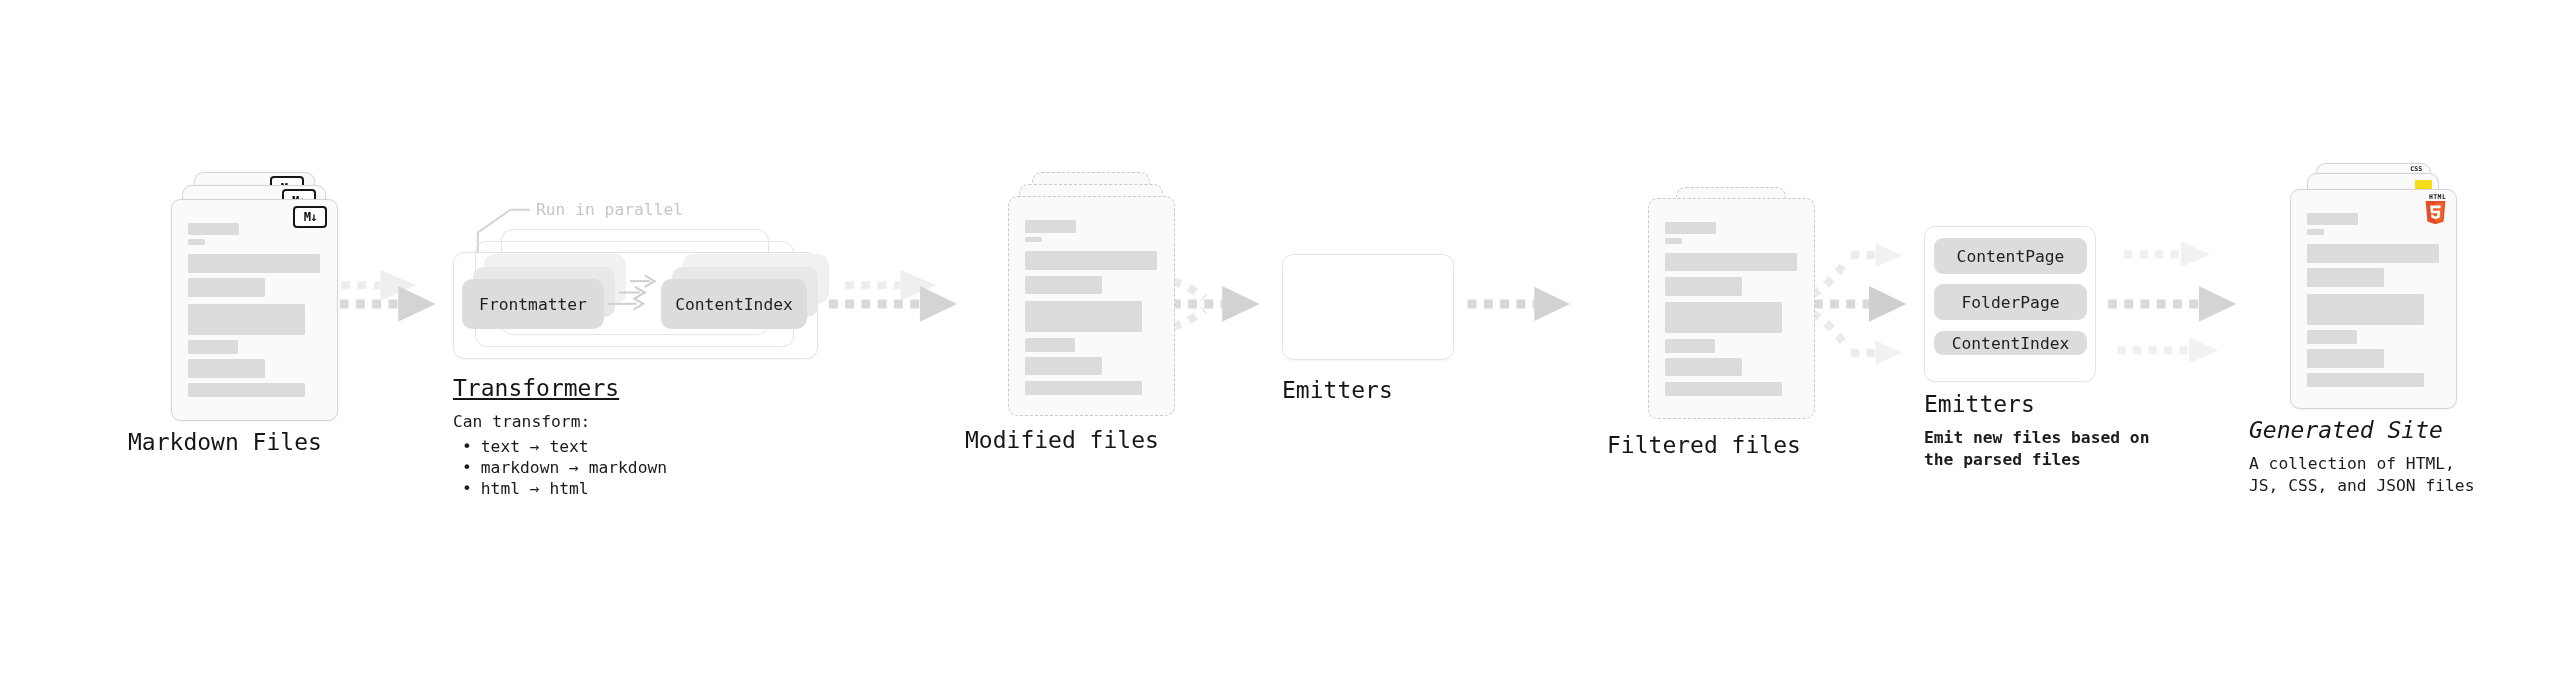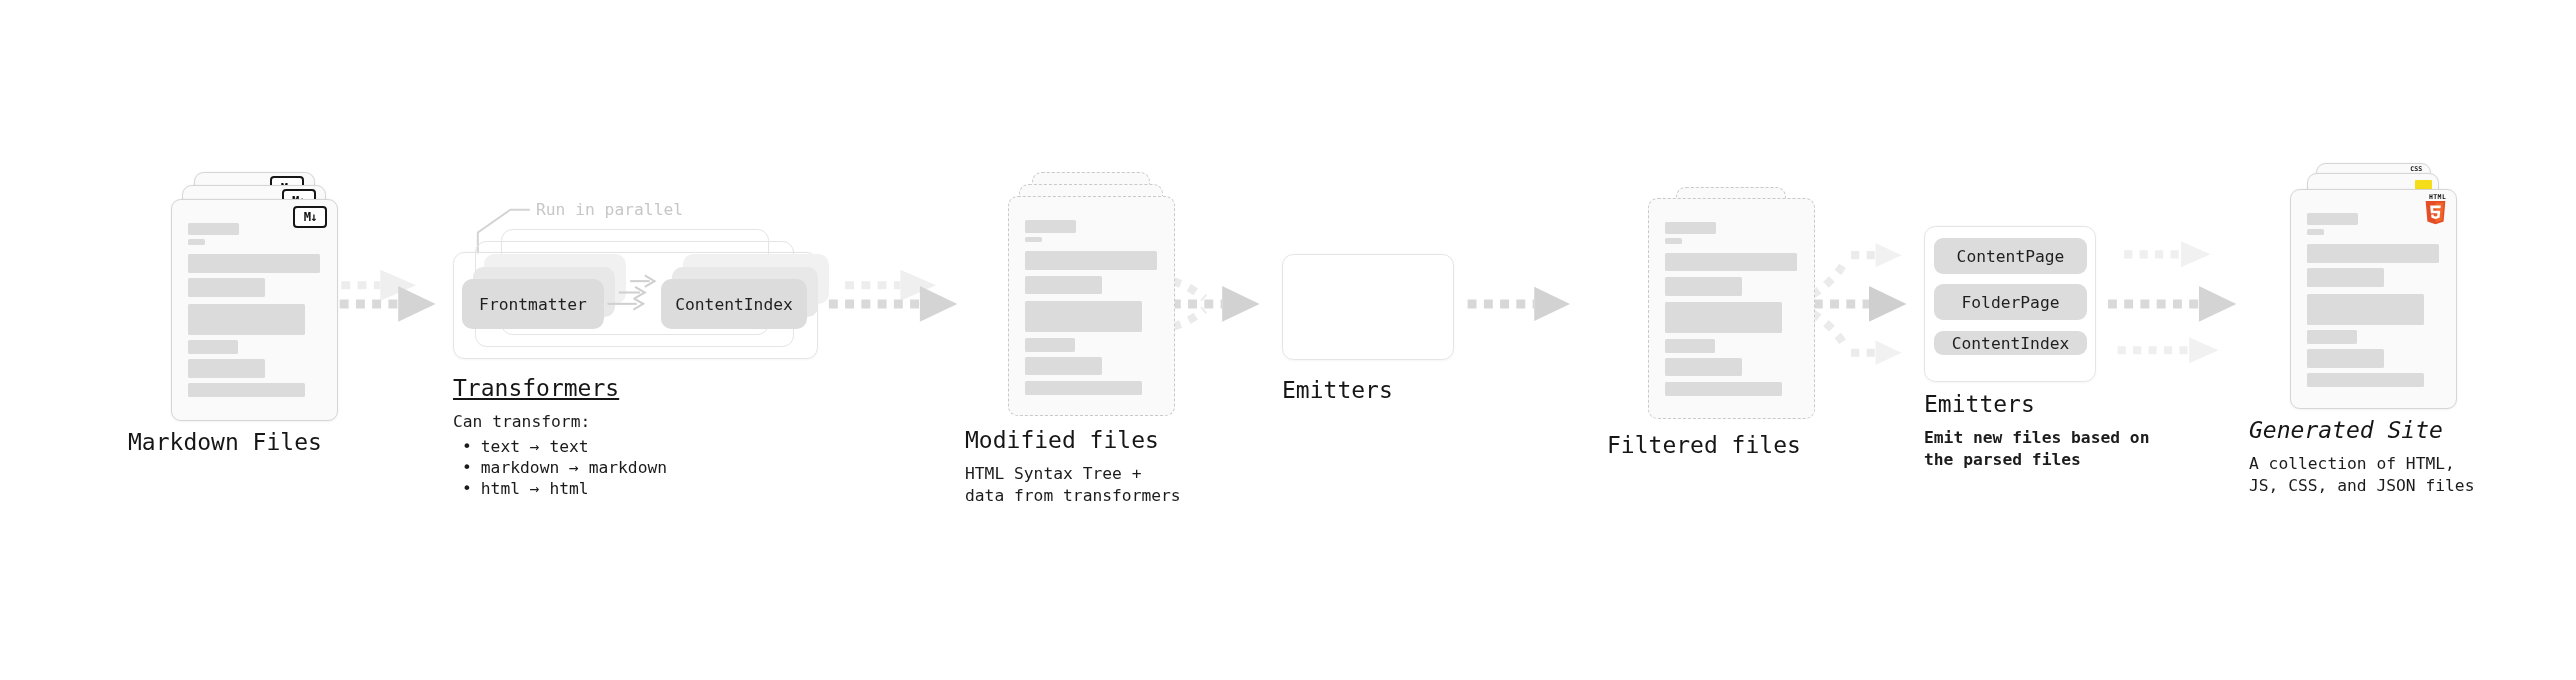--- a/index.html
+++ b/index.html
@@ -210,22 +210,20 @@
           <div class="bar" style="width: 132px; height: 18.7px; margin-bottom: 5.7px; background: rgb(219, 219, 219);"></div>
           <div class="bar" style="width: 77px; height: 18.7px; margin-bottom: 6.5px; background: rgb(219, 219, 219);"></div>
           <div class="bar" style="width: 117px; height: 31px; margin-bottom: 5.7px; background: rgb(219, 219, 219);"></div>
           <div class="bar" style="width: 50px; height: 14px; margin-bottom: 4.9px; background: rgb(219, 219, 219);"></div>
           <div class="bar" style="width: 77px; height: 18.7px; margin-bottom: 5.7px; background: rgb(219, 219, 219);"></div>
           <div class="bar" style="width: 117px; height: 14px; margin-bottom: 0px; background: rgb(219, 219, 219);"></div>
         </div>
     </div>
   </div>
   <div class="stage-label" style="left:965px;top:427px;">Modified files</div>
-  <div class="stage-desc" style="left:965px;top:463px;">HTML Syntax Tree +
-data from transformers</div>
 
   <div class="outline-box front" style="left:1282px;top:254px;width:172px;height:106px;"></div>
   <div class="stage-label" style="left:1282px;top:377px;">Emitters</div>
 
   <div class="stack" style="left:1605px;top:187px;width:167px;height:232px;">
     <div class="file-card dashed" style="left:28.4px;top:0;width:110px;height:41px;"></div>
     <div class="file-card dashed" style="left:0;top:10.6px;width:167px;height:221px;">
       <div class="bars-wrap">
           <div class="bar" style="width: 51px; height: 12.2px; margin-bottom: 4.1px; background: rgb(219, 219, 219);"></div>
           <div class="bar" style="width: 17px; height: 5.7px; margin-bottom: 9px; background: rgb(219, 219, 219);"></div>

